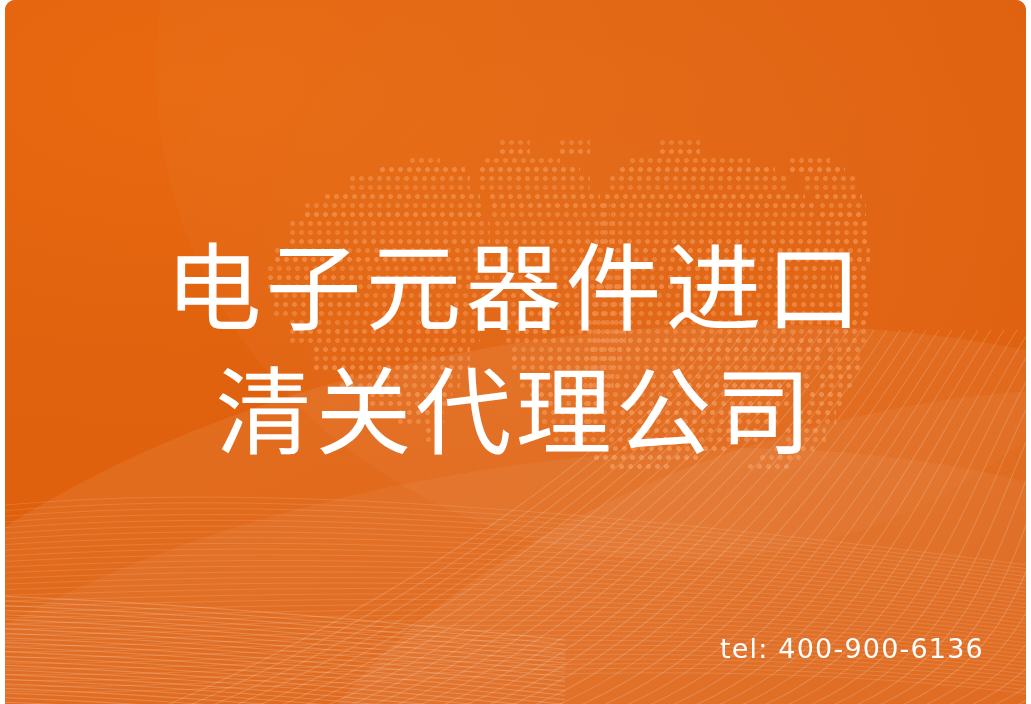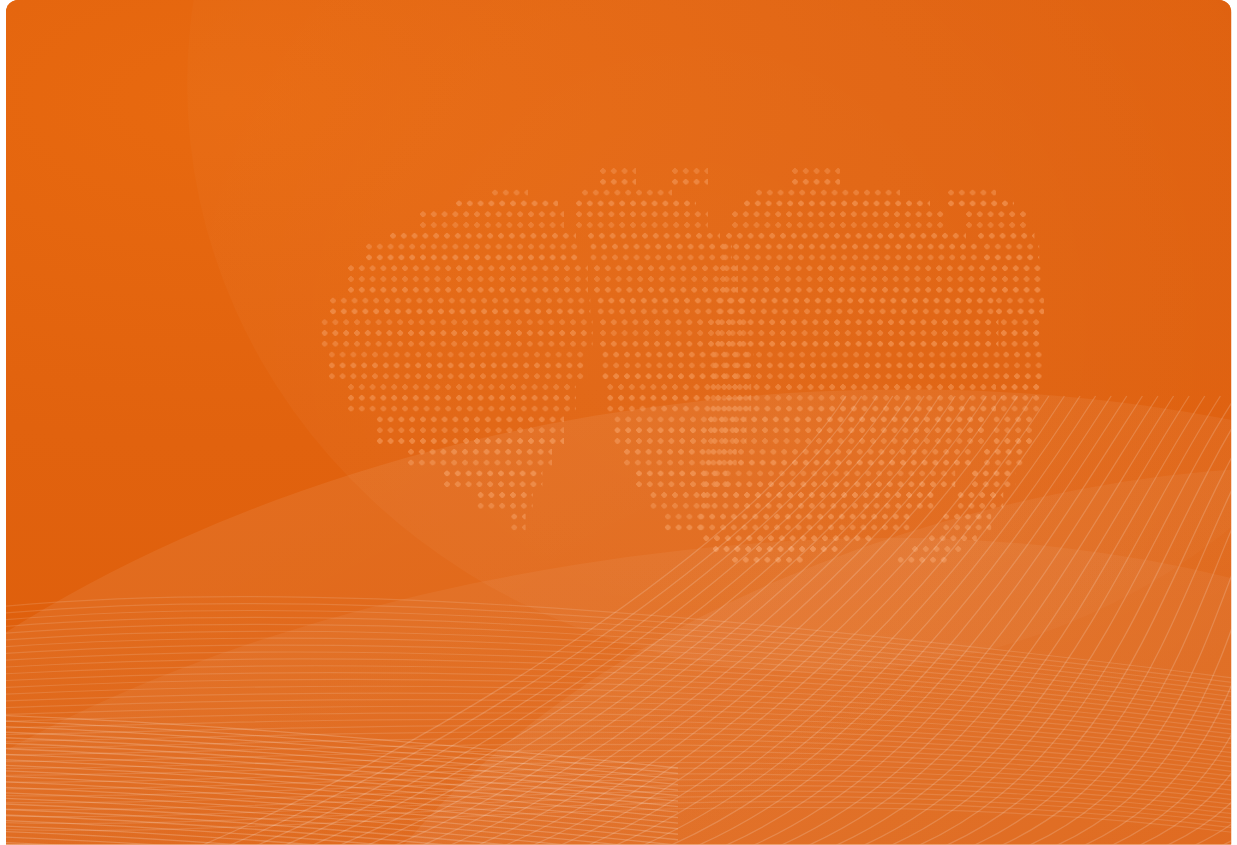--- a/index.html
+++ b/index.html
@@ -408,17 +408,20 @@
             <path d="M -10 674.0 C 260 681.0, 620 631.0, 1031 683.0"></path>
             <path d="M -10 679.6 C 260 687.7, 620 634.9, 1031 686.9"></path>
             <path d="M -10 685.2 C 260 694.4, 620 638.8, 1031 690.8"></path>
             <path d="M -10 690.8 C 260 701.1, 620 642.7, 1031 694.7"></path>
           </g>
       </svg>
     </div>
 
 
     <div class="headline">
+      <span class="hl">电子元器件进口</span>
+      <span class="hl">清关代理公司</span>
     </div>
 
+    <div class="tel">tel: 400-900-6136</div>
 
   </div>
 </div>
 
 </body></html>

